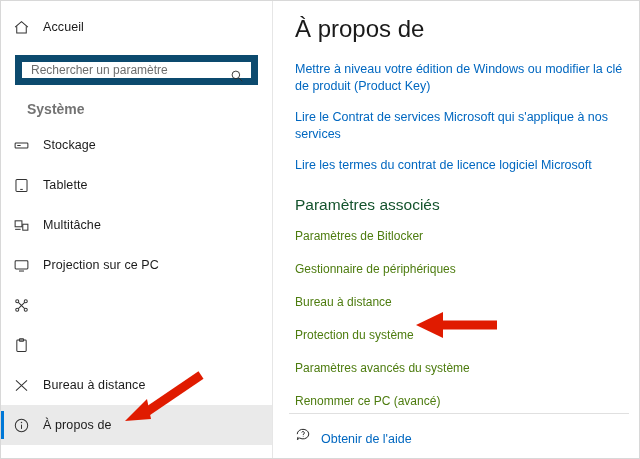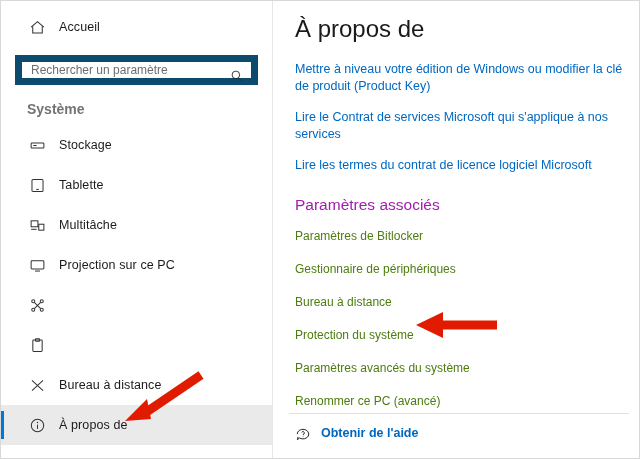--- a/index.html
+++ b/index.html
@@ -34,21 +34,21 @@
     border-right: 1px solid #e6e6e6;
     box-sizing: border-box;
     position: relative;
     padding-top: 6px;
   }
 
   .nav-item {
     display: flex;
     align-items: center;
     height: 40px;
-    padding-left: 28px;
+    padding-left: 12px;
     box-sizing: border-box;
     cursor: default;
     position: relative;
   }
   .nav-item .ico {
     width: 30px;
     min-width: 30px;
     display: flex;
     align-items: center;
     justify-content: flex-start;
@@ -142,41 +142,40 @@
     font-size: 12.5px;
     line-height: 17px;
     text-decoration: none;
     margin-bottom: 14px;
     cursor: default;
     max-width: 330px;
   }
   .link.wide { max-width: 348px; }
   .sub-title {
     font-size: 15.5px;
-    color: #a21caf;
+    color: #14532d;
     margin: 22px 0 14px 0;
     font-weight: normal;
   }
   .assoc-link {
     display: block;
     color: #4d7c0f;
     font-size: 12px;
     line-height: 16px;
     text-decoration: none;
     margin-bottom: 17px;
     cursor: default;
   }
   .help-row {
     position: absolute;
     left: 22px;
     bottom: 12px;
     display: flex;
-    align-items: flex-start;
+    align-items: flex-end;
     gap: 10px;
-    font-weight: bold;
   }
   .help-row .help-label {
     color: #0067c0;
     font-size: 12.5px;
     text-decoration: none;
   }
   .divider {
     position: absolute;
     left: 16px;
     right: 10px;

